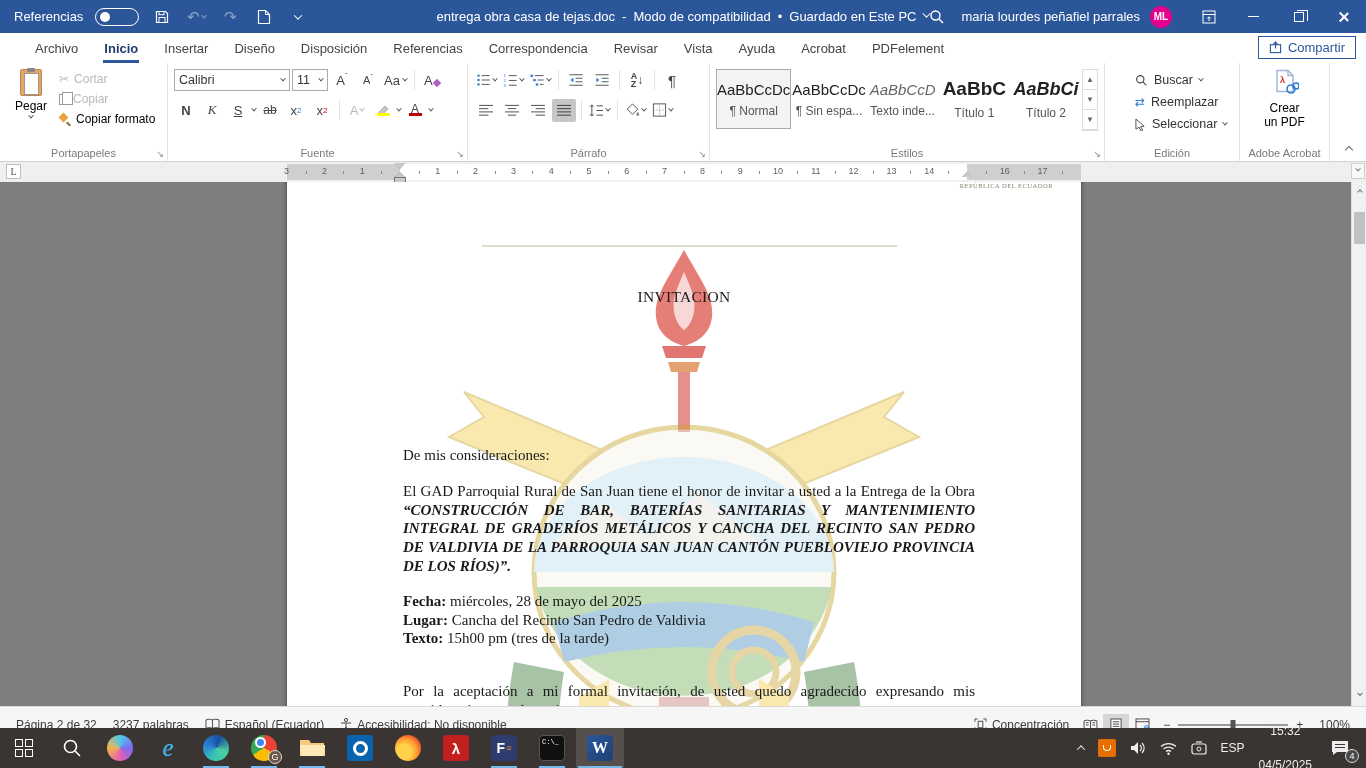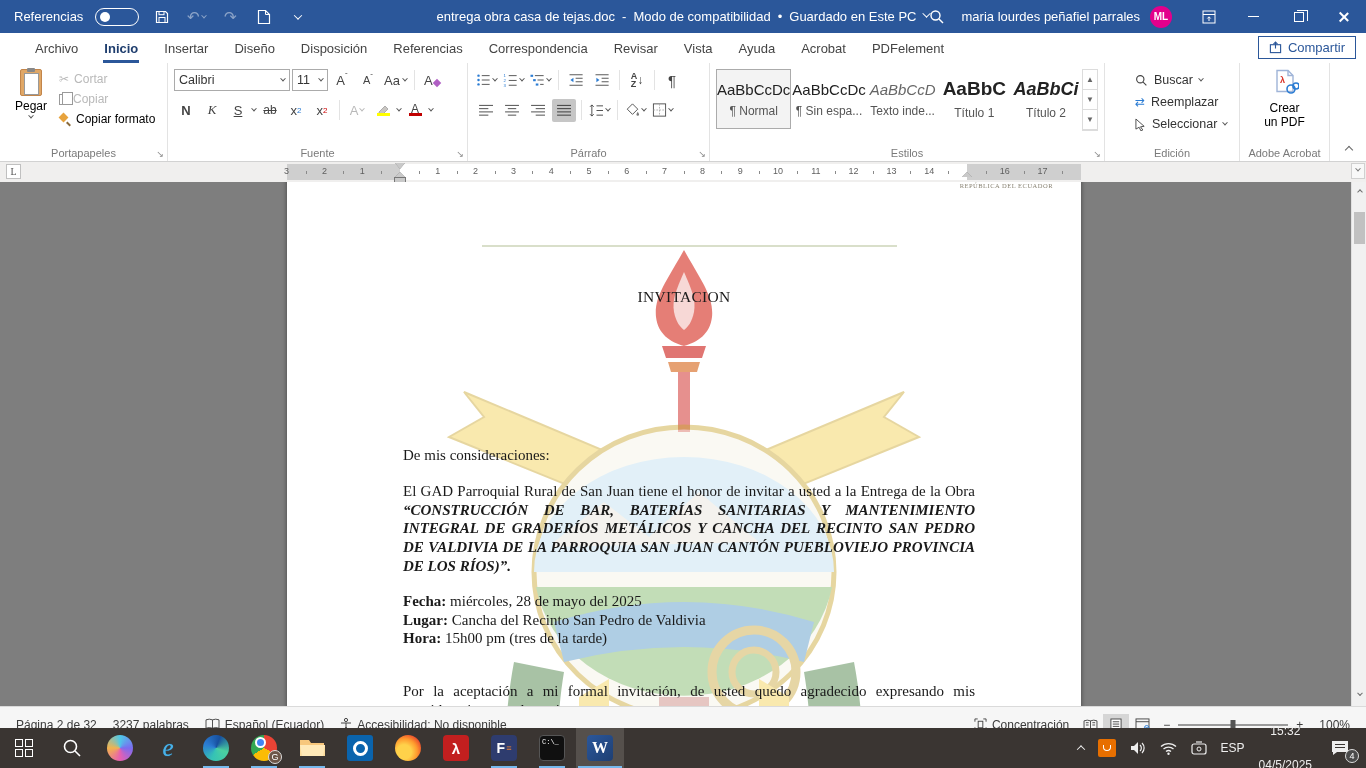--- a/index.html
+++ b/index.html
@@ -643,21 +643,21 @@
       <div class="doc-title">INVITACION</div>
 
 
       <div class="block salut">De mis consideraciones:</div>
 
       <p class="block parag"><span>El GAD Parroquial Rural de San Juan tiene el honor de invitar a usted a la Entrega de la Obra </span><span class="q">“CONSTRUCCIÓN DE BAR, BATERÍAS SANITARIAS Y MANTENIMIENTO INTEGRAL DE GRADERÍOS METÁLICOS Y CANCHA DEL RECINTO SAN PEDRO DE VALDIVIA DE LA PARROQUIA SAN JUAN CANTÓN PUEBLOVIEJO PROVINCIA DE LOS RÍOS)”.</span></p>
 
       <div class="block details">
         <div><b class="lbl">Fecha:</b><span> miércoles, 28 de mayo del 2025</span></div>
         <div><b class="lbl">Lugar:</b><span>  Cancha del Recinto San Pedro de Valdivia</span></div>
-        <div><b class="lbl">Hora:</b><span> 15h00 pm (tres de la tarde)</span></div>
+        <div><b class="lbl">Texto:</b><span> 15h00 pm (tres de la tarde)</span></div>
       </div>
 
       <p class="block closing">Por la aceptación a mi formal invitación, de usted quedo agradecido expresando mis consideraciones y alta estima.</p>
     </div>
 
     <div class="vscroll">
       <div class="arr" style="top:2px;">
           <span class="chev sm" style="transform:rotate(-135deg);"></span>
         </div>
       <div class="thumb"></div>

